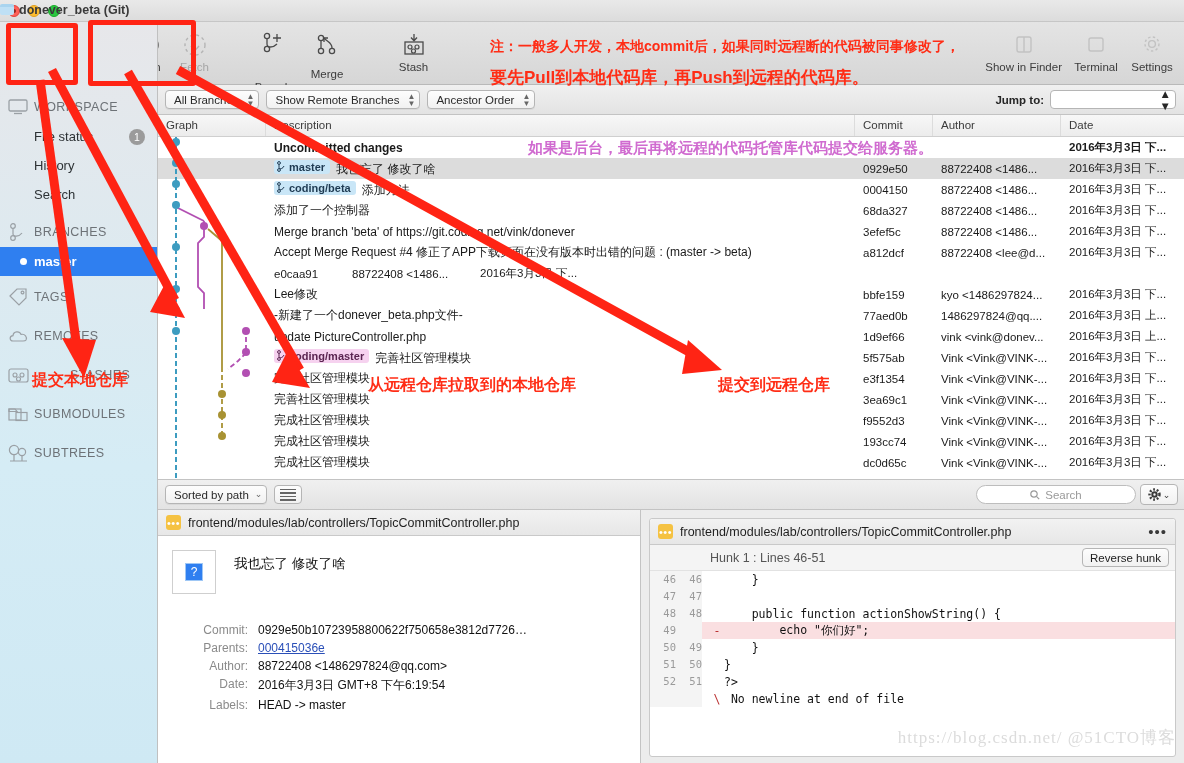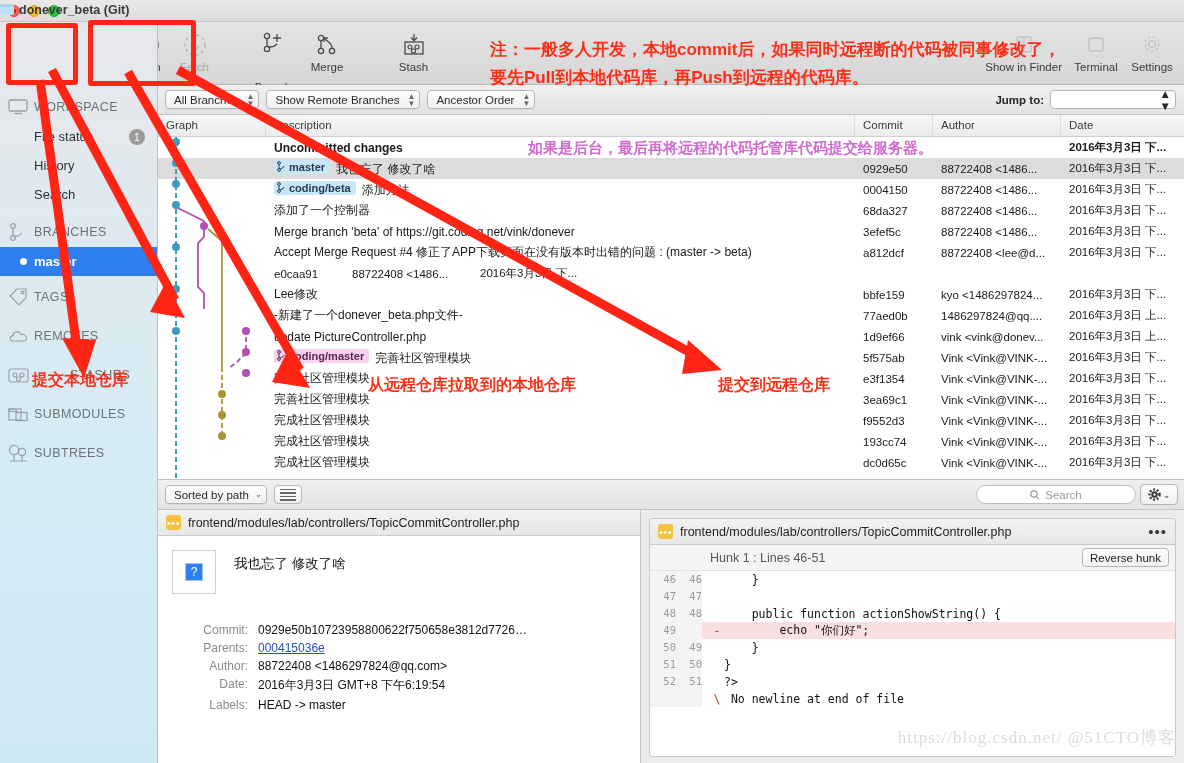--- a/index.html
+++ b/index.html
@@ -320,21 +320,21 @@
           <svg width="28" height="26" viewBox="0 0 28 26">
               <circle cx="8" cy="6" r="2.6" fill="none" stroke="#4a4a4a" stroke-width="1.3"></circle>
               <circle cx="8" cy="19" r="2.6" fill="none" stroke="#4a4a4a" stroke-width="1.3"></circle>
               <path d="M8 9 L8 14 C8 18 14 18 18 14" fill="none" stroke="#4a4a4a" stroke-width="1.3"></path>
               <path d="M18 4 L18 12 M14 8 L22 8" stroke="#4a4a4a" stroke-width="1.3"></path>
             </svg>
         </span>
         <span class="lbl">Branch</span>
       </div>
 
-      <div class="tb-btn" style="width:54px;">
+      <div class="tb-btn" style="width:54px;justify-content:space-between;">
         <span class="ic">
           <svg width="28" height="26" viewBox="0 0 28 26">
               <circle cx="8" cy="6" r="2.6" fill="none" stroke="#4a4a4a" stroke-width="1.3"></circle>
               <circle cx="8" cy="19" r="2.6" fill="none" stroke="#4a4a4a" stroke-width="1.3"></circle>
               <circle cx="19" cy="19" r="2.6" fill="none" stroke="#4a4a4a" stroke-width="1.3"></circle>
               <path d="M8 9 L8 16" stroke="#4a4a4a" stroke-width="1.3"></path>
               <path d="M19 16 C19 10 14 10 11 6" fill="none" stroke="#4a4a4a" stroke-width="1.3"></path>
               <path d="M11 6 L15 6 M11 6 L11 10" stroke="#4a4a4a" stroke-width="1.3"></path>
             </svg>
         </span>
@@ -845,20 +845,20 @@
     <path d="M178 70 L700 358" stroke="#ff2414" stroke-width="9" fill="none"></path>
     <path d="M688 340 L722 370 L682 374 z" fill="#ff2414"></path>
 
     <path d="M40 80 L78 355" stroke="#ff2414" stroke-width="9" fill="none"></path>
     <path d="M62 338 L84 378 L96 340 z" fill="#ff2414"></path>
   </svg>
 
   <div class="redbox" style="left:6px; top:23px; width:72px; height:62px;"></div>
   <div class="redbox" style="left:88px; top:20px; width:108px; height:66px;"></div>
 
-  <div class="ann" style="left:490px; top:38px; font-size:17px;">注：一般多人开发，本地commit后，如果同时远程断的代码被同事修改了，</div>
+  <div class="ann" style="left:490px; top:38px; font-size:14px;">注：一般多人开发，本地commit后，如果同时远程断的代码被同事修改了，</div>
   <div class="ann" style="left:490px; top:66px; font-size:17px;">要先Pull到本地代码库，再Push到远程的代码库。</div>
   <div class="ann-pink" style="left:528px; top:139px; font-size:15px;">如果是后台，最后再将远程的代码托管库代码提交给服务器。</div>
   <div class="ann" style="left:32px; top:370px; font-size:16px;">提交本地仓库</div>
   <div class="ann" style="left:368px; top:375px; font-size:16px;">从远程仓库拉取到的本地仓库</div>
   <div class="ann" style="left:718px; top:375px; font-size:16px;">提交到远程仓库</div>
 
 </div>
 
 </body></html>

